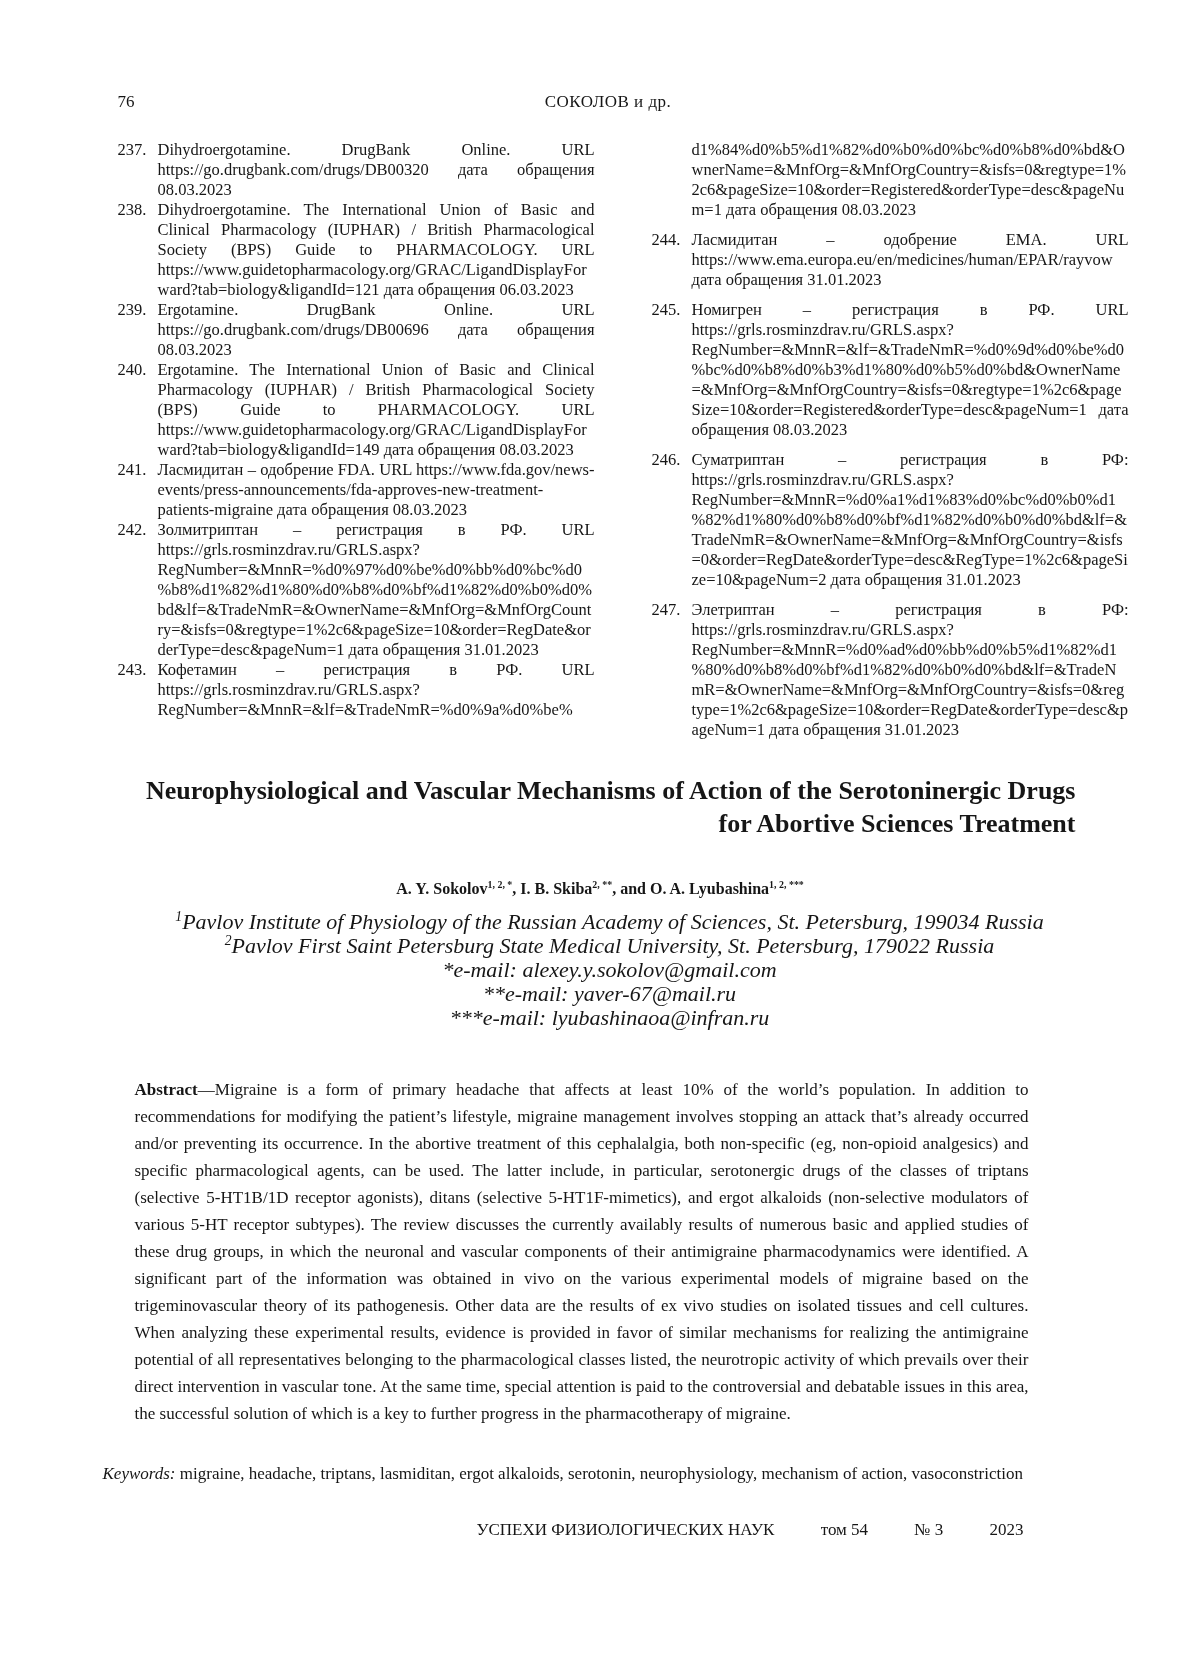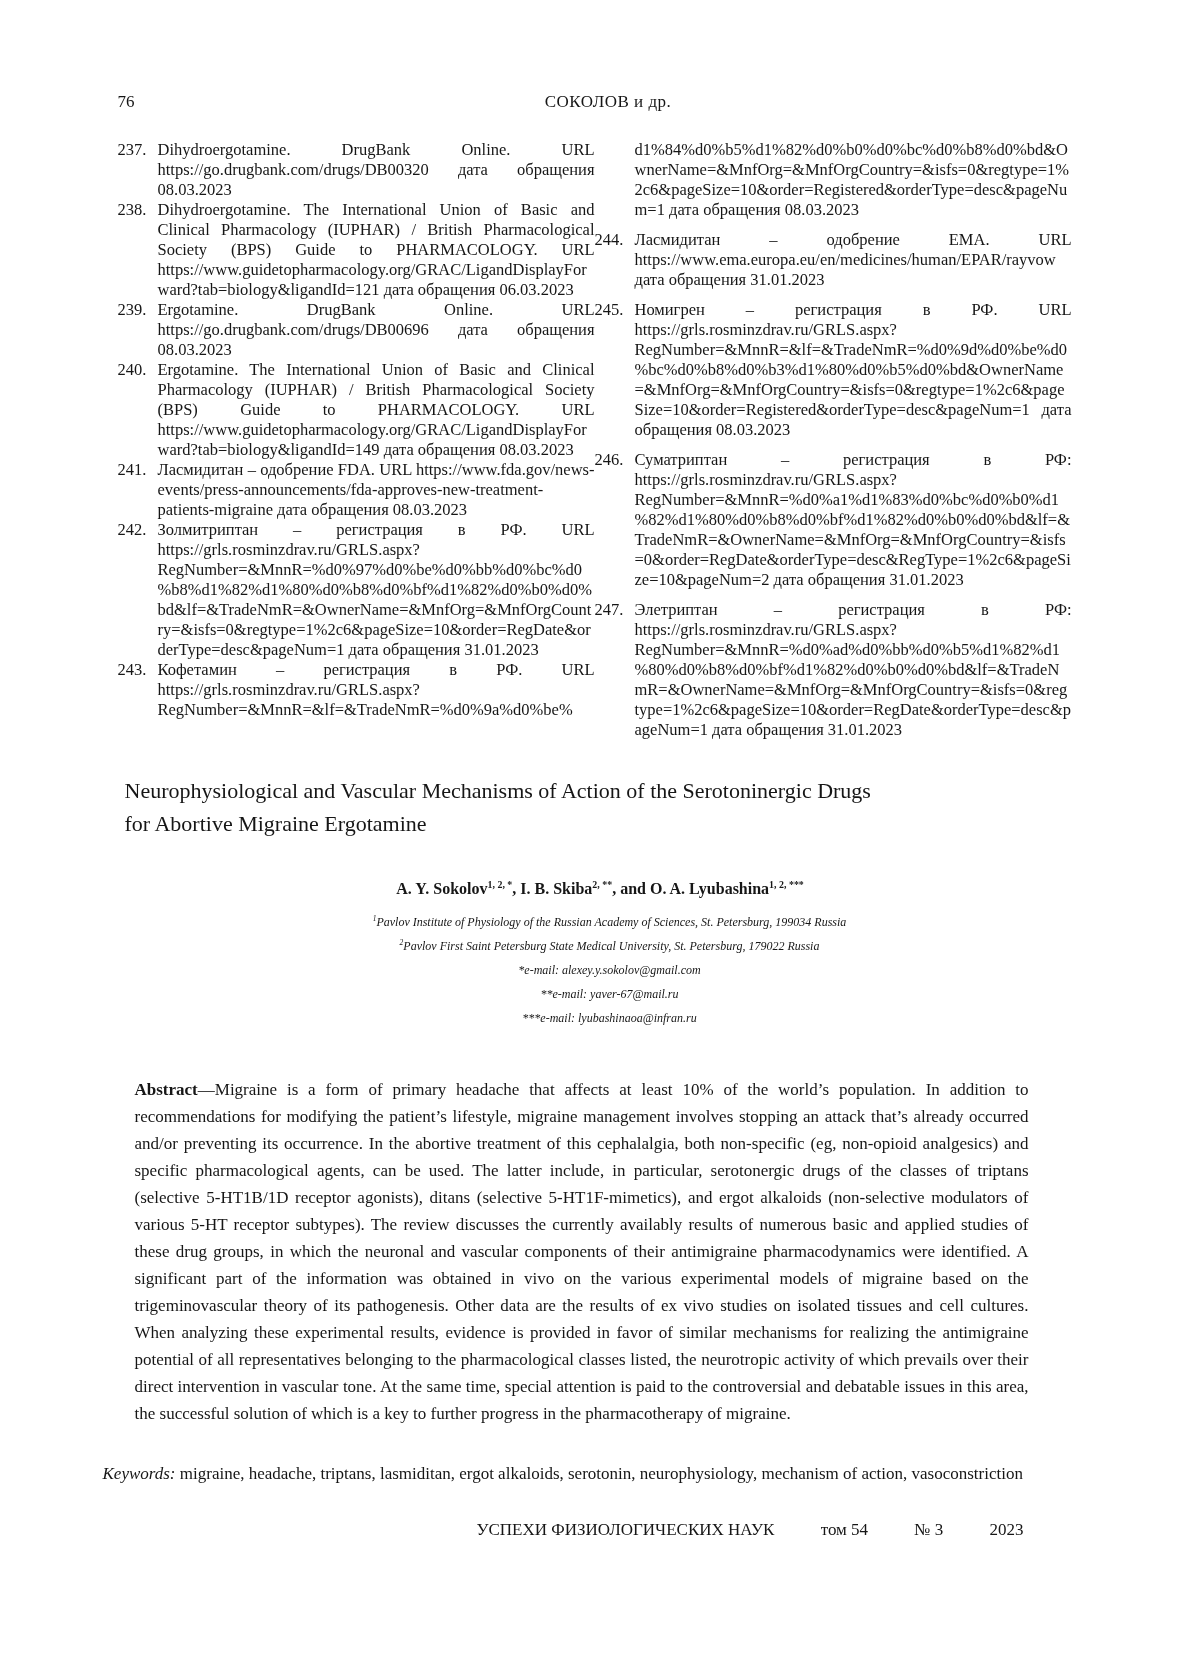--- a/index.html
+++ b/index.html
@@ -7,34 +7,34 @@
     position:relative; width:1131px; height:1669px; margin:0 auto;
     background:#ffffff; color:#161616; overflow:hidden;
     font-family:"Liberation Serif","DejaVu Serif",serif;
   }
   
   .header { position:relative; margin-top:92px; height:22px; font-size:17px; }
   .page-num { position:absolute; left:83px; top:0; }
   .running-head { position:absolute; left:16px; right:0; text-align:center; top:0; letter-spacing:0.5px; }
 
   
-  .refs { display:flex; margin:26px 106px 0 83px; }
+  .refs { display:flex; margin:26px 106px 0 83px; gap:57px; }
   .col { width:477px; flex:0 0 477px; }
   .ref { position:relative; padding-left:40px; text-align:justify;
          font-size:16.5px; line-height:20px; overflow-wrap:break-word; word-break:break-word; }
   .ref-num { position:absolute; left:0; top:0; }
   .ref-text { }
   .col-right .ref + .ref { margin-top:10px; }
 
   
-  .title { margin:34px 90px 0 90px; text-align:left; font-weight:normal;
-           font-size:22px; line-height:33px; }
+  .title { margin:34px 90px 0 90px; text-align:right; font-weight:bold;
+           font-size:26px; line-height:33px; }
   .authors { margin-top:40px; text-align:center; font-weight:bold; font-size:16px; }
   sup { font-size:0.62em; vertical-align:super; line-height:0; }
-  .affils { margin-top:12px; text-align:center; font-style:italic; font-size:12px; line-height:24px;padding-left:19px; }
+  .affils { margin-top:12px; text-align:center; font-style:italic; font-size:22px; line-height:24px;padding-left:19px; }
   .affil-line { }
 
   
   .abstract { margin:46px 137px 0 100px; text-align:justify; font-size:17px; line-height:27px; }
   .abstract-label { font-weight:bold; }
   .keywords { margin:36px 137px 0 68px; text-align:justify; font-size:17px; line-height:21px; }
   .keywords-label { font-style:italic; }
 
   
   .footer { margin-top:36px; text-align:center; transform:translateX(150px); font-size:17px; white-space:nowrap; }
@@ -101,21 +101,21 @@
       </div>
       <div class="ref">
         <span class="ref-num">247.</span>
         <span class="ref-text">Элетриптан – регистрация в РФ: https://grls.rosminzdrav.ru/GRLS.aspx?RegNumber=&amp;MnnR=%d0%ad%d0%bb%d0%b5%d1%82%d1%80%d0%b8%d0%bf%d1%82%d0%b0%d0%bd&amp;lf=&amp;TradeNmR=&amp;OwnerName=&amp;MnfOrg=&amp;MnfOrgCountry=&amp;isfs=0&amp;regtype=1%2c6&amp;pageSize=10&amp;order=RegDate&amp;orderType=desc&amp;pageNum=1 дата обращения 31.01.2023</span>
       </div>
     </div>
   </div>
 
   <div class="title">
     <div>Neurophysiological and Vascular Mechanisms of Action of the Serotoninergic Drugs</div>
-    <div>for Abortive Migraine Ergotamine</div>
+    <div>for Abortive Sciences Treatment</div>
   </div>
 
   <div class="authors">
     <span>
       <span>A. Y. Sokolov</span><sup>1, 2, *</sup><span>, </span>
     </span>
     <span>
       <span>I. B. Skiba</span><sup>2, **</sup><span>, and </span>
     </span>
     <span>

